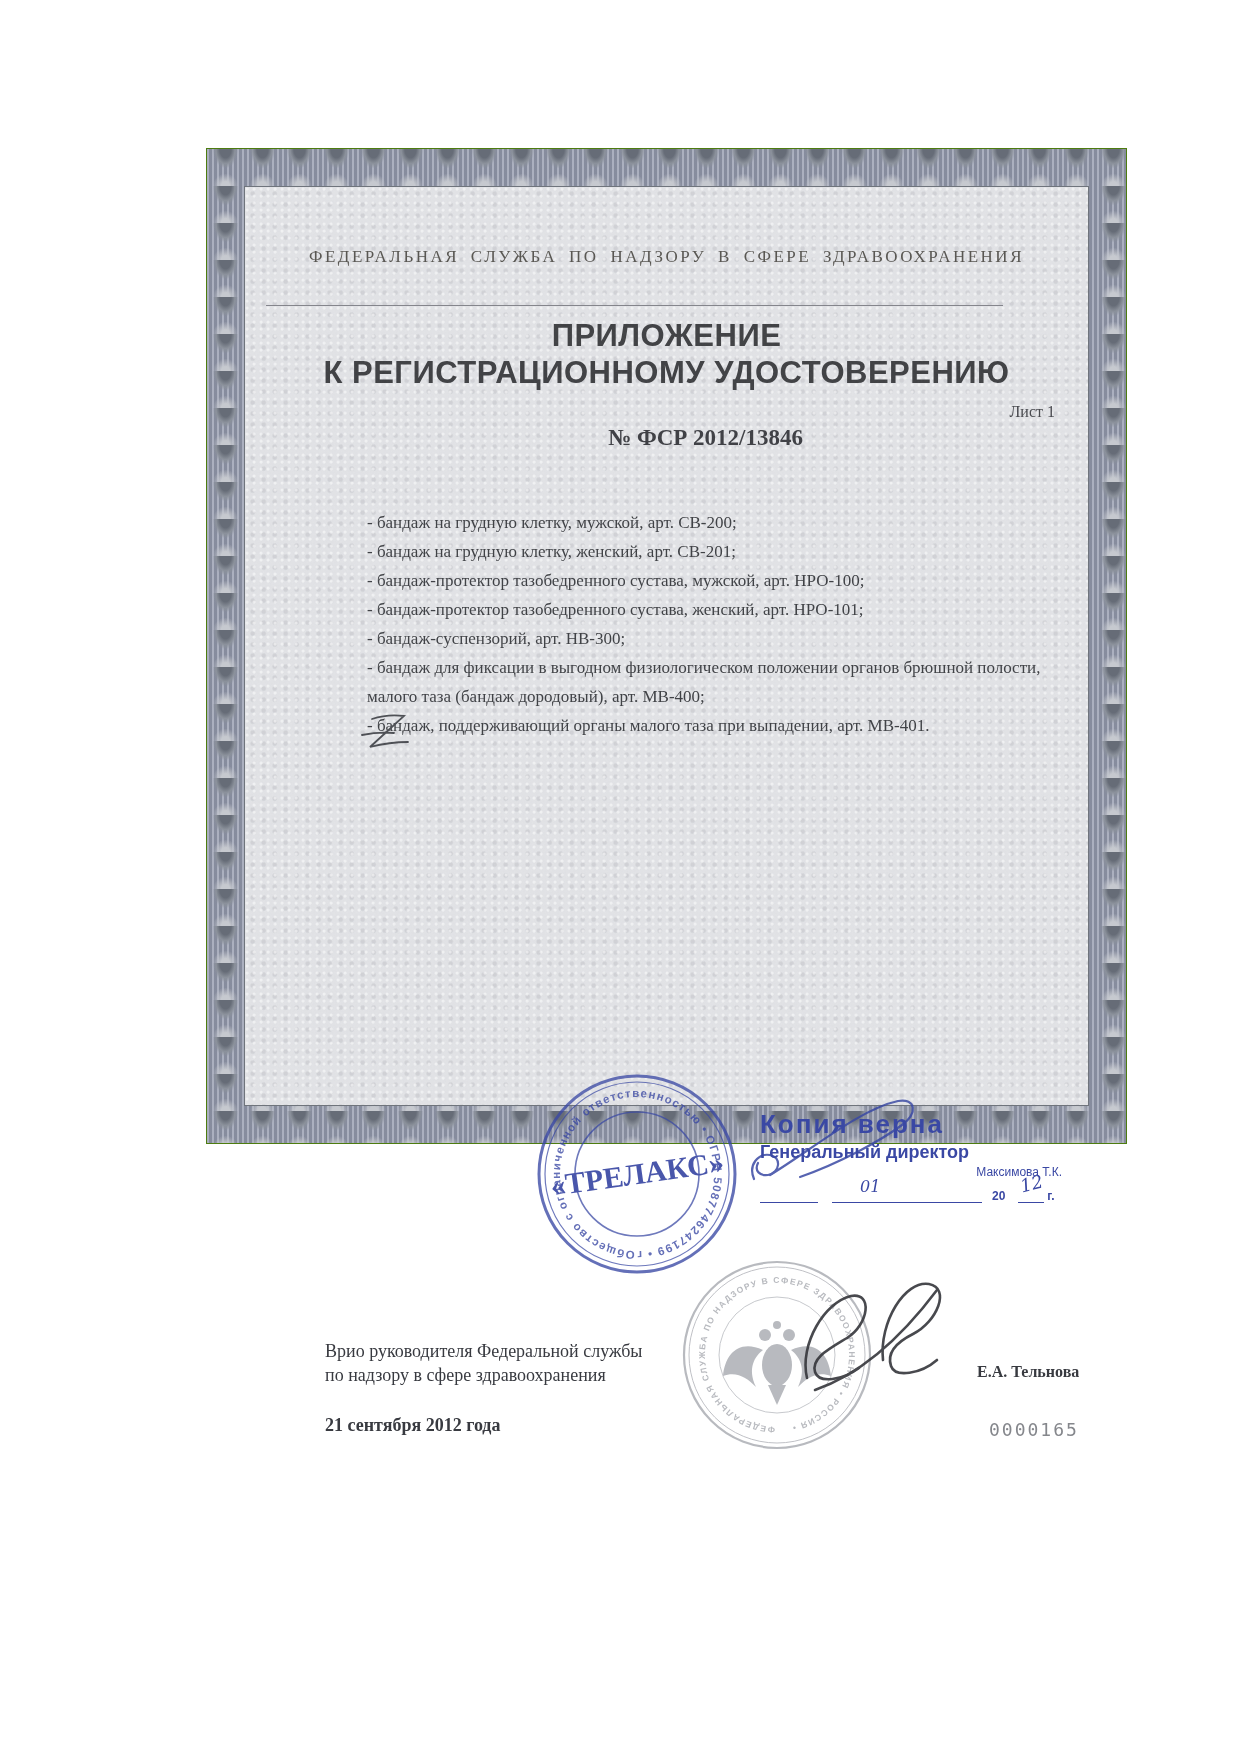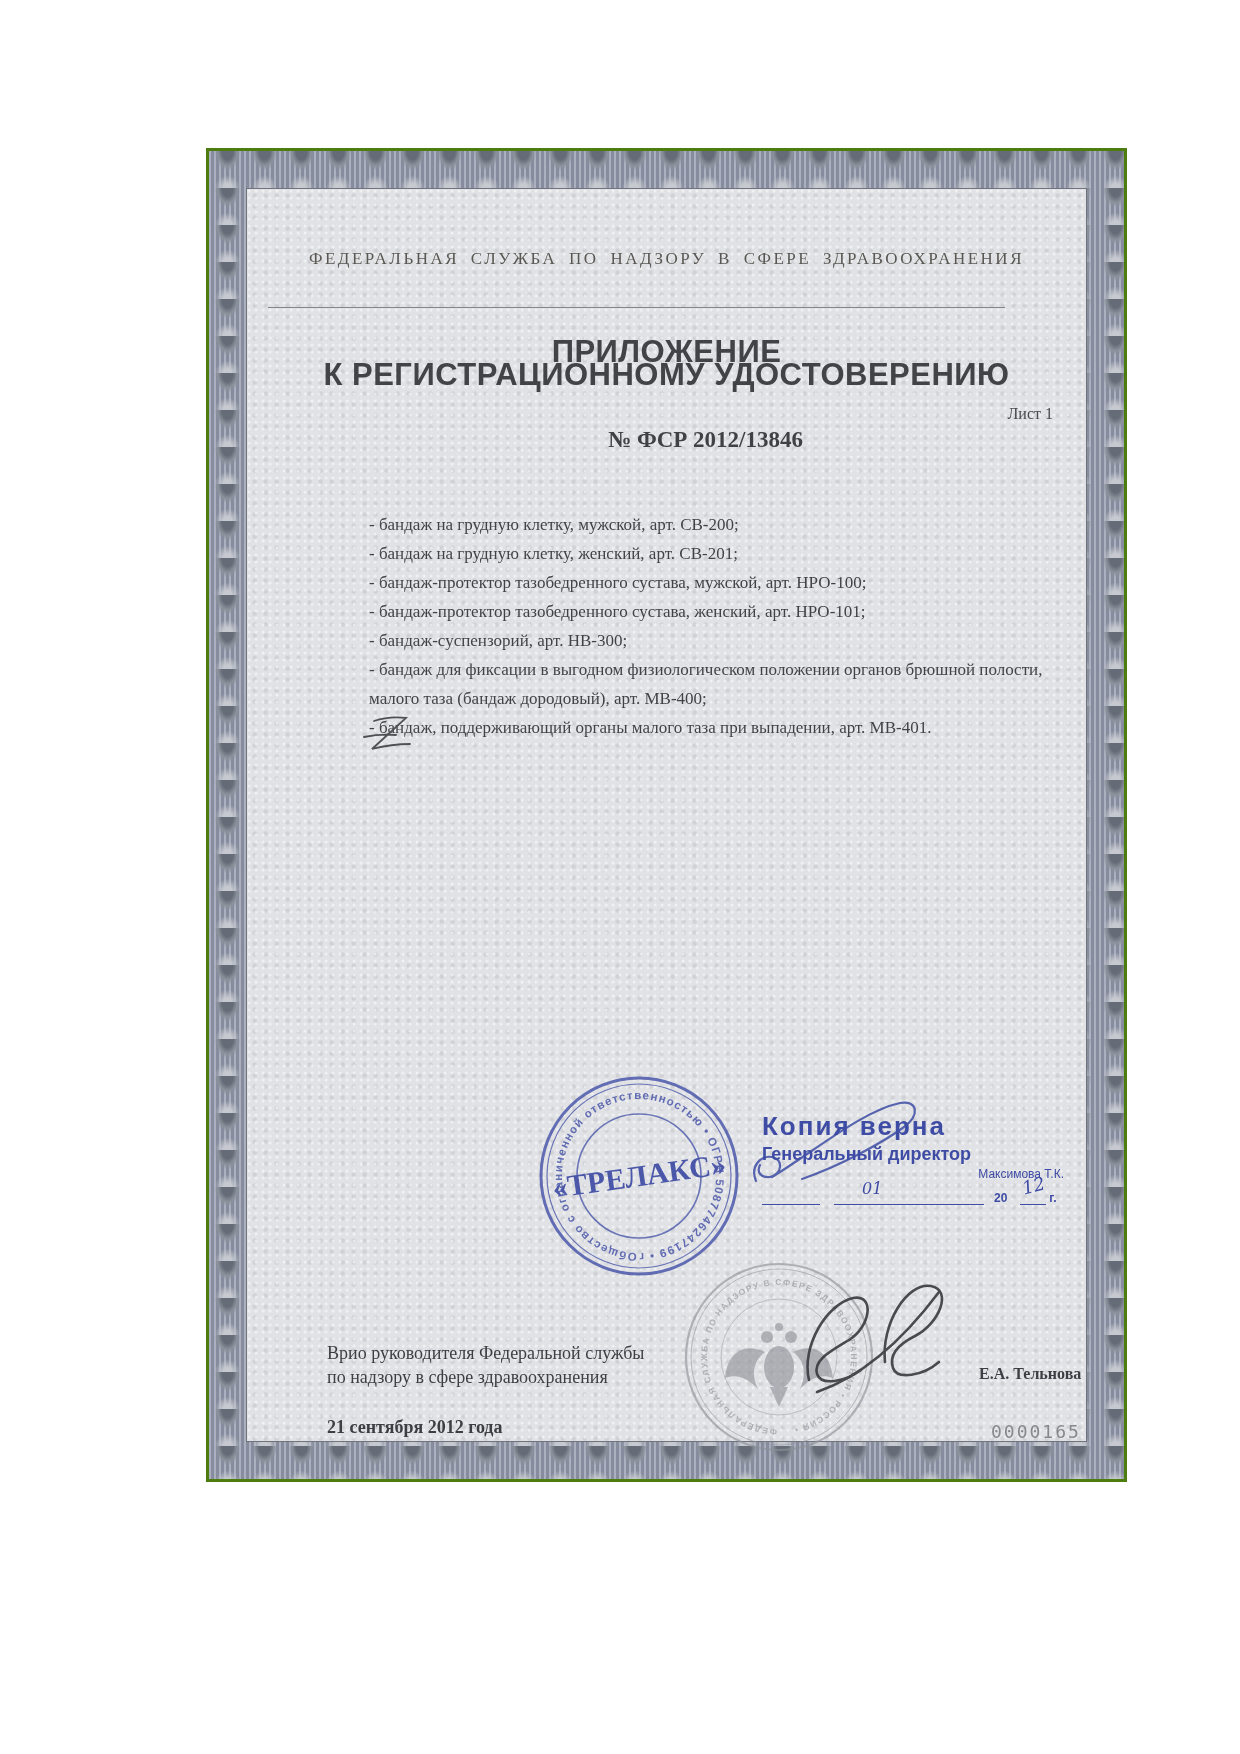--- a/index.html
+++ b/index.html
@@ -1,42 +1,42 @@
 <!DOCTYPE html>
 <html><head>
 <meta charset="utf-8">
 <style>
   * { margin:0; padding:0; box-sizing:border-box; }
   html,body { width:1240px; height:1754px; background:#ffffff; font-family:"Liberation Serif", serif; }
   .page { position:relative; width:1240px; height:1754px; background:#ffffff; overflow:hidden; }
 
   
-  .cert { position:absolute; left:206px; top:148px; width:921px; height:1334px;
-          border:3px solid #4d7c0f; background:#b91c1c; }
+  .cert { position:absolute; left:206px; top:148px; width:921px; height:996px;
+          border:1px solid #4d7c0f; background:#b91c1c; }
   .band { position:absolute; inset:0;
           background-color:#969caf;
           background-image:
             radial-gradient(ellipse 55% 85% at 50% 0%, #666c77 28%, #8b919b 46%, rgba(139,145,155,0) 62%),
             radial-gradient(ellipse 65% 65% at 50% 100%, #c6c9cf 18%, rgba(198,201,207,0) 52%),
             repeating-linear-gradient(90deg, rgba(255,255,255,.20) 0 2px, rgba(40,44,52,.14) 2px 5px);
           background-size:37px 37px, 37px 37px, auto; }
   .paper { position:absolute; left:37px; top:37px; right:37px; bottom:37px;
            border:1.5px solid #6f747c; background:#e3e4e7;
            background-image:
              radial-gradient(circle at 30% 30%, rgba(255,255,255,.55) 0 1px, rgba(255,255,255,0) 2px),
              radial-gradient(circle at 70% 60%, rgba(118,122,130,.16) 0 1.5px, rgba(118,122,130,0) 3px);
            background-size:7px 7px, 11px 11px; }
   .content { position:absolute; inset:0; }
   svg.noise { position:absolute; inset:0; width:100%; height:100%; z-index:40; pointer-events:none; opacity:.5; }
 
   
   .agency { position:absolute; top:60px; left:0; width:100%; text-align:center;
             font-size:17px; letter-spacing:2.5px; word-spacing:5px; color:#56544f; z-index:5; }
   .divider { position:absolute; top:118px; left:21px; width:737px; border-top:1.5px solid #83848a; z-index:5; }
-  .title1 { position:absolute; top:145px; left:0; width:100%; text-align:center;
+  .title1 { position:absolute; top:131px; left:0; width:100%; text-align:center;
             font-family:"Liberation Sans", sans-serif; font-weight:700; font-size:31px;
             letter-spacing:.5px; color:#3e3f42; z-index:5; }
   .title2 { position:absolute; top:168px; left:0; width:100%; text-align:center;
             font-family:"Liberation Sans", sans-serif; font-weight:700; font-size:31px;
             letter-spacing:.5px; color:#3e3f42; z-index:5; }
   .sheet { position:absolute; top:216px; right:33px; font-weight:400; font-size:16px; color:#45464b; z-index:5; }
   .regnum { position:absolute; top:238px; left:0; width:100%; text-align:center;
             padding-left:78px; font-weight:700; font-size:23px; color:#3c3d42; z-index:5; }
   .items { position:absolute; top:321px; left:122px; width:690px;
            font-size:17px; line-height:29px; color:#3c3e42; z-index:5; }

